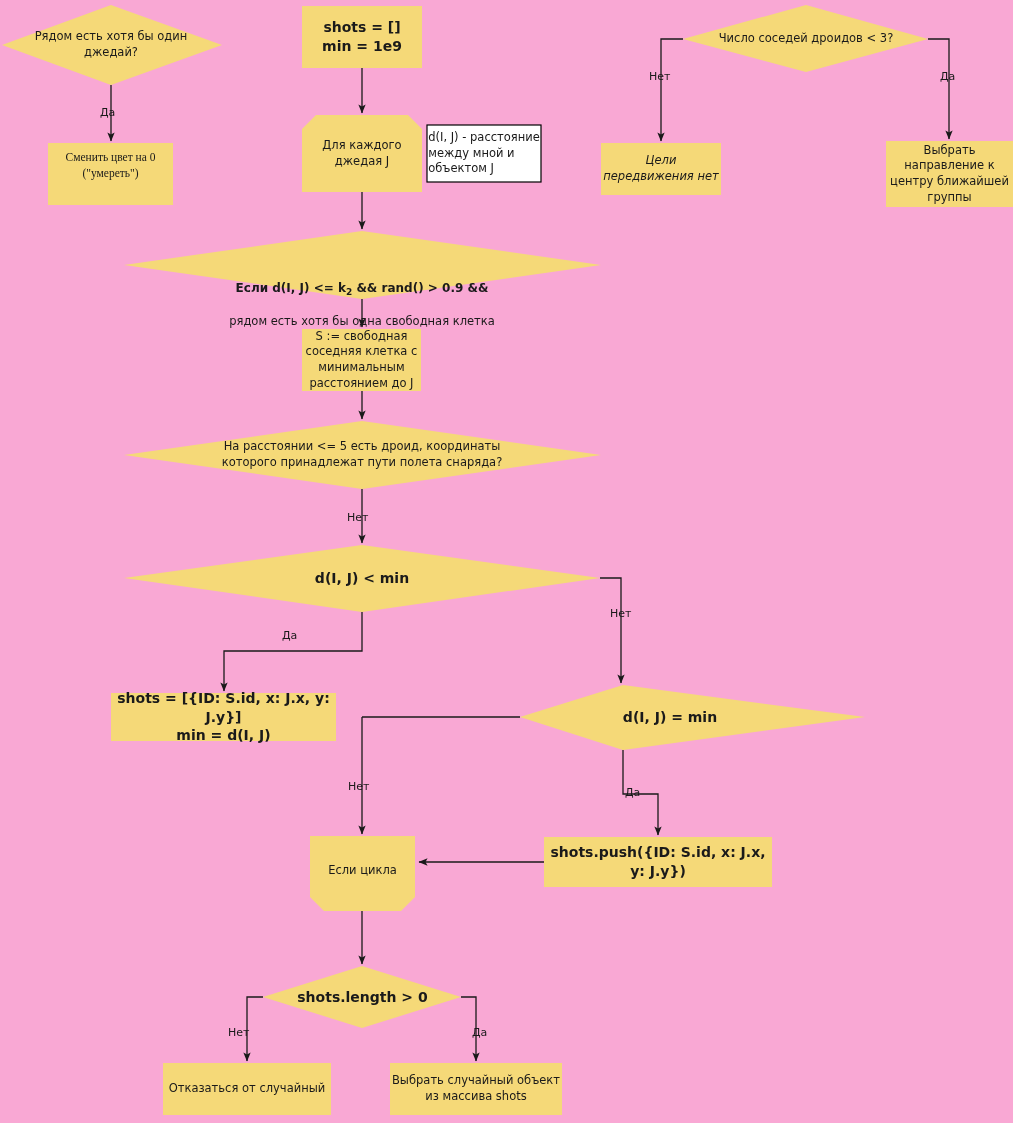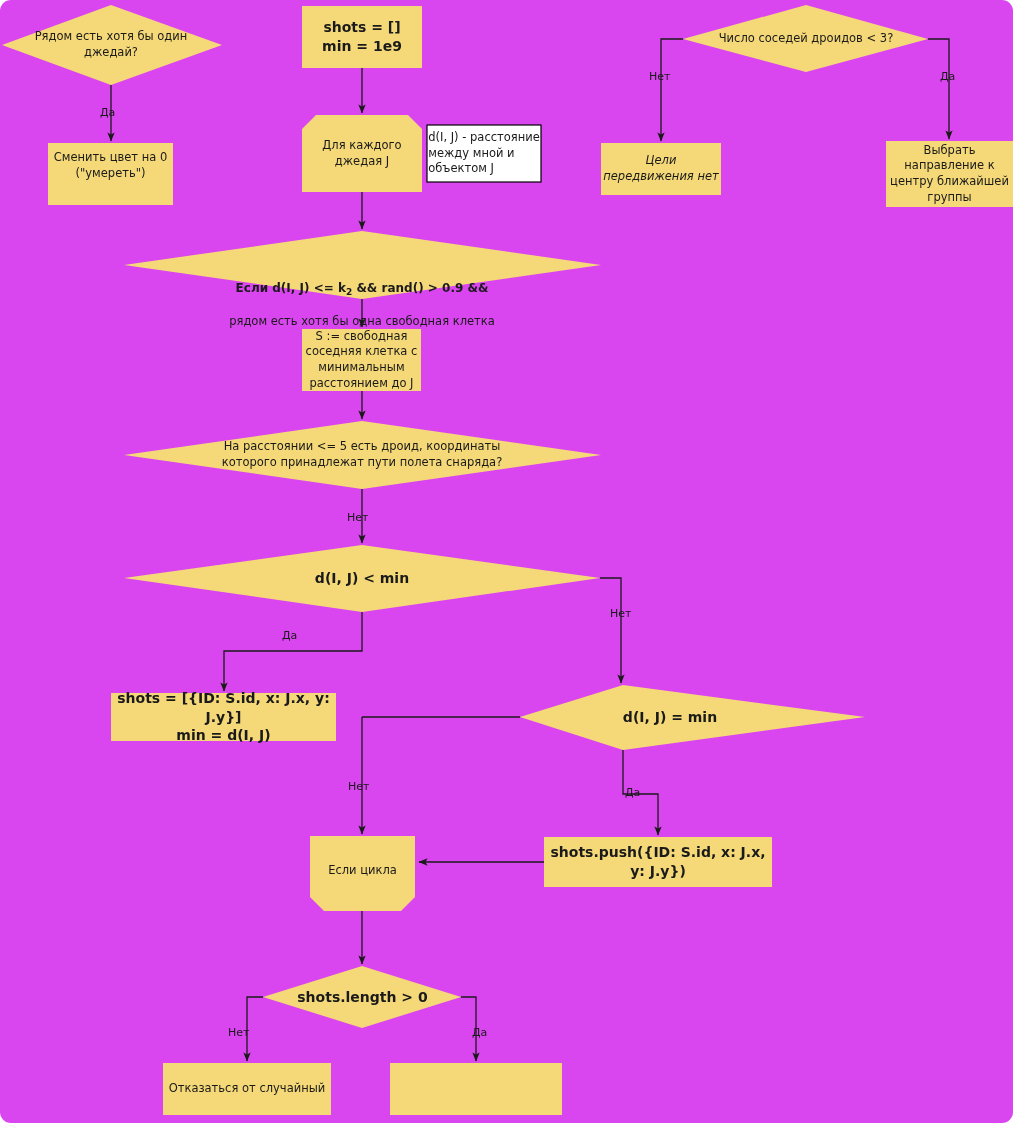--- a/index.html
+++ b/index.html
@@ -4,24 +4,23 @@
 <style>
   html, body {
     margin: 0;
     padding: 0;
     background: #ffffff;
   }
   #canvas {
     position: relative;
     width: 1013px;
     height: 1123px;
-    background: #d946ef;
+    background: #f9a8d4;
     font-family: "DejaVu Sans", sans-serif;
     overflow: hidden;
-    border-radius: 11px;
   }
   #svg-layer {
     position: absolute;
     left: 0;
     top: 0;
     width: 1013px;
     height: 1123px;
   }
   .node-label {
     position: absolute;
@@ -138,21 +137,21 @@
 
       <path d="M263,997 L247,997 L247,1061" marker-end="url(#arrow)"></path>
 
       <path d="M461,997 L476,997 L476,1061" marker-end="url(#arrow)"></path>
     </g>
   </svg>
 
   <div class="node-label" style="left:16px; top:5px; width:190px; height:80px;">Рядом есть хотя бы один
 джедай?</div>
 
-  <div class="node-label" style="left:48px; top:143px; width:125px; height:45px;">Сменить цвет на 0
+  <div class="node-label" style="left:48px; top:143px; width:125px; height:45px;font-family:Liberation Serif, serif;">Сменить цвет на 0
 ("умереть")</div>
 
   <div class="node-label bold" style="left:302px; top:6px; width:120px; height:62px;">shots = []
 min = 1e9</div>
 
   <div class="node-label" style="left:302px; top:115px; width:120px; height:77px;">Для каждого
 джедая J</div>
 
   <div class="note-label" style="left:427px; top:125px; width:114px; height:57px;">d(I, J) - расстояние
 между мной и
@@ -191,20 +190,22 @@
   <div class="node-label bold" style="left:544px; top:837px; width:228px; height:50px;">shots.push({ID: S.id, x: J.x, y: J.y})</div>
 
   <div class="node-label bold" style="left:570px; top:705px; width:200px; height:24px;">d(I, J) = min</div>
 
   <div class="node-label" style="left:310px; top:836px; width:105px; height:69px;">Если цикла</div>
 
   <div class="node-label bold" style="left:275px; top:986px; width:175px; height:22px;">shots.length &gt; 0</div>
 
   <div class="node-label" style="left:163px; top:1063px; width:168px; height:52px;">Отказаться от случайный</div>
 
+  <div class="node-label" style="left:390px; top:1063px; width:172px; height:52px;"><span>Выбрать случайный объект
+из массива shots</span></div>
 
   <div class="edge-label" style="left:100px; top:107px;">Да</div>
 
   <div class="edge-label" style="left:649px; top:71px;">Нет</div>
 
   <div class="edge-label" style="left:940px; top:71px;">Да</div>
 
   <div class="edge-label" style="left:347px; top:512px;">Нет</div>
 
   <div class="edge-label" style="left:282px; top:630px;">Да</div>

